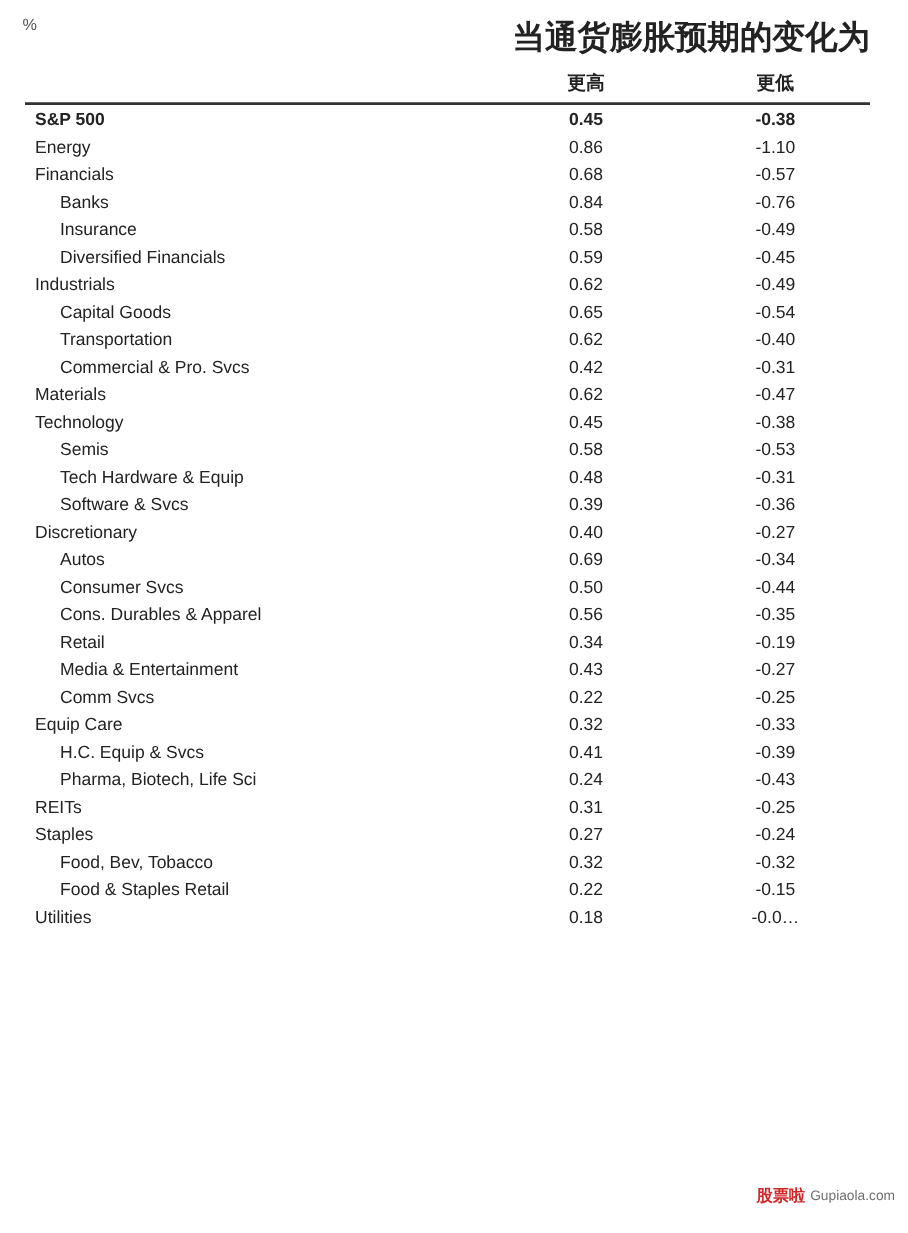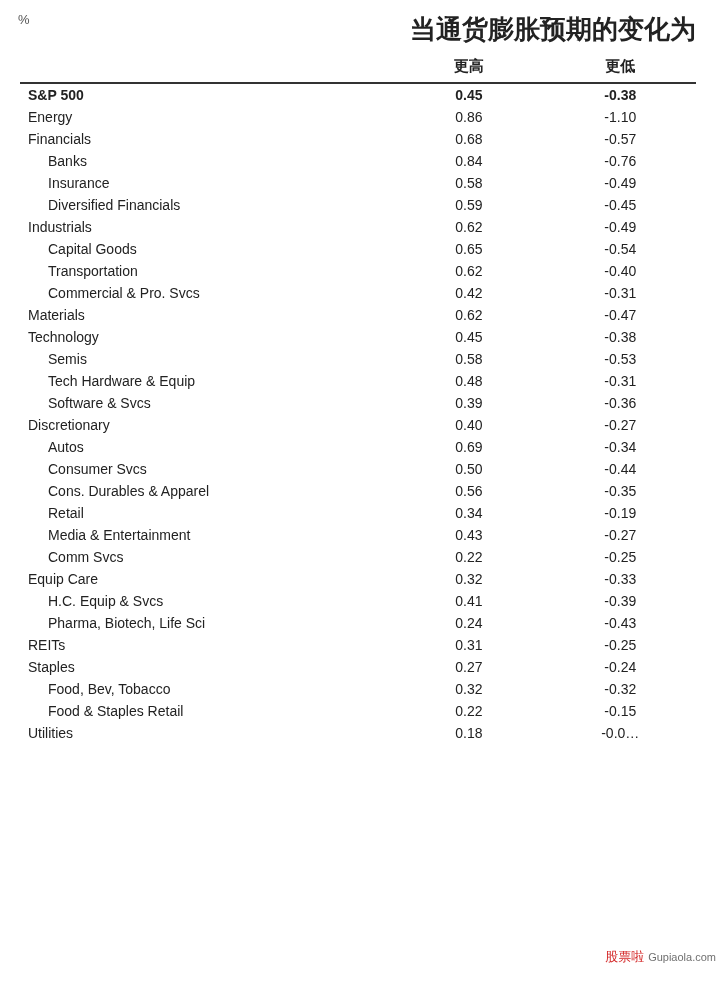--- a/index.html
+++ b/index.html
@@ -67,21 +67,21 @@
       bottom: 20px;
       right: 10px;
       display: flex;
       align-items: center;
       gap: 4px;
       opacity: 0.85;
     }
     .watermark-text {
       font-size: 13px;
       color: #c00;
-      font-weight: normal;
+      font-weight: bold;
     }
     .watermark-logo {
       font-size: 11px;
       color: #555;
     }
   </style>
 </head>
 <body>
 
 <span class="percent-label">%</span>

